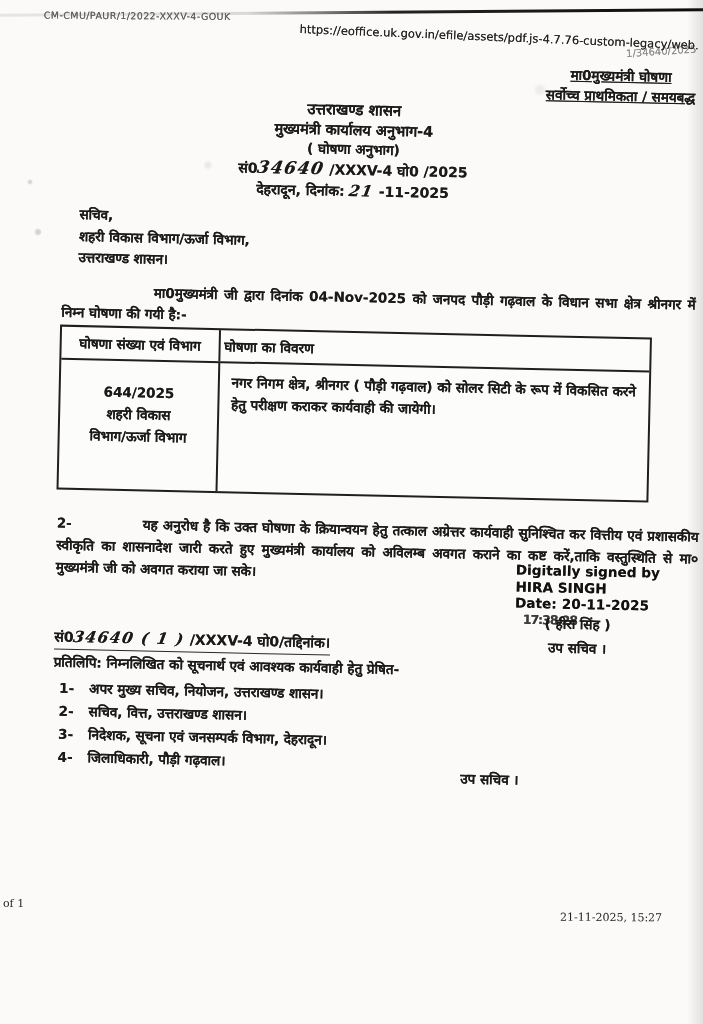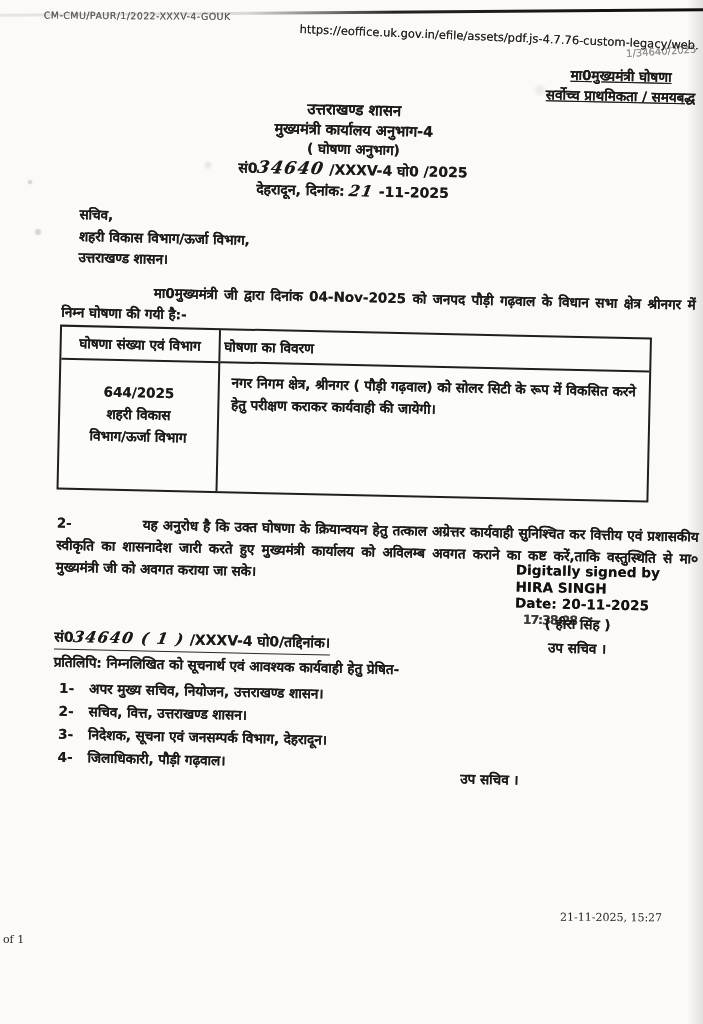--- a/index.html
+++ b/index.html
@@ -80,21 +80,21 @@
   .dispatch-line { position:absolute; left:58px; top:633px; font-size:14px; font-weight:700;
                    border-bottom:1.5px solid #2a2826; padding-bottom:3px; }
   .copy-heading { position:absolute; left:58px; top:659px; font-size:13.5px; font-weight:700; }
   .copy-list { position:absolute; left:64px; top:683px; font-size:13.5px;
                font-weight:600; line-height:23px; }
   .copy-item { display:flex; }
   .copy-num { width:30px; font-weight:700; }
   .closing-desig { position:absolute; left:467px; top:767px; font-size:13.5px; font-weight:600; }
 
   .footer-page { position:absolute; left:3px; top:897px; font-size:11px;
-                 font-family:"DejaVu Serif","Liberation Serif",serif; color:#2b2a28;margin-top:36px; }
+                 font-family:"DejaVu Serif","Liberation Serif",serif; color:#2b2a28; }
   .footer-datetime { position:absolute; left:560px; top:911px; font-size:11px;
                      font-family:"DejaVu Serif","Liberation Serif",serif; color:#222120;
                      transform:rotate(0.4deg); }
 </style>
 </head>
 <body>
 
 <div class="screen">
 
   <div class="scan-top-line"></div>

